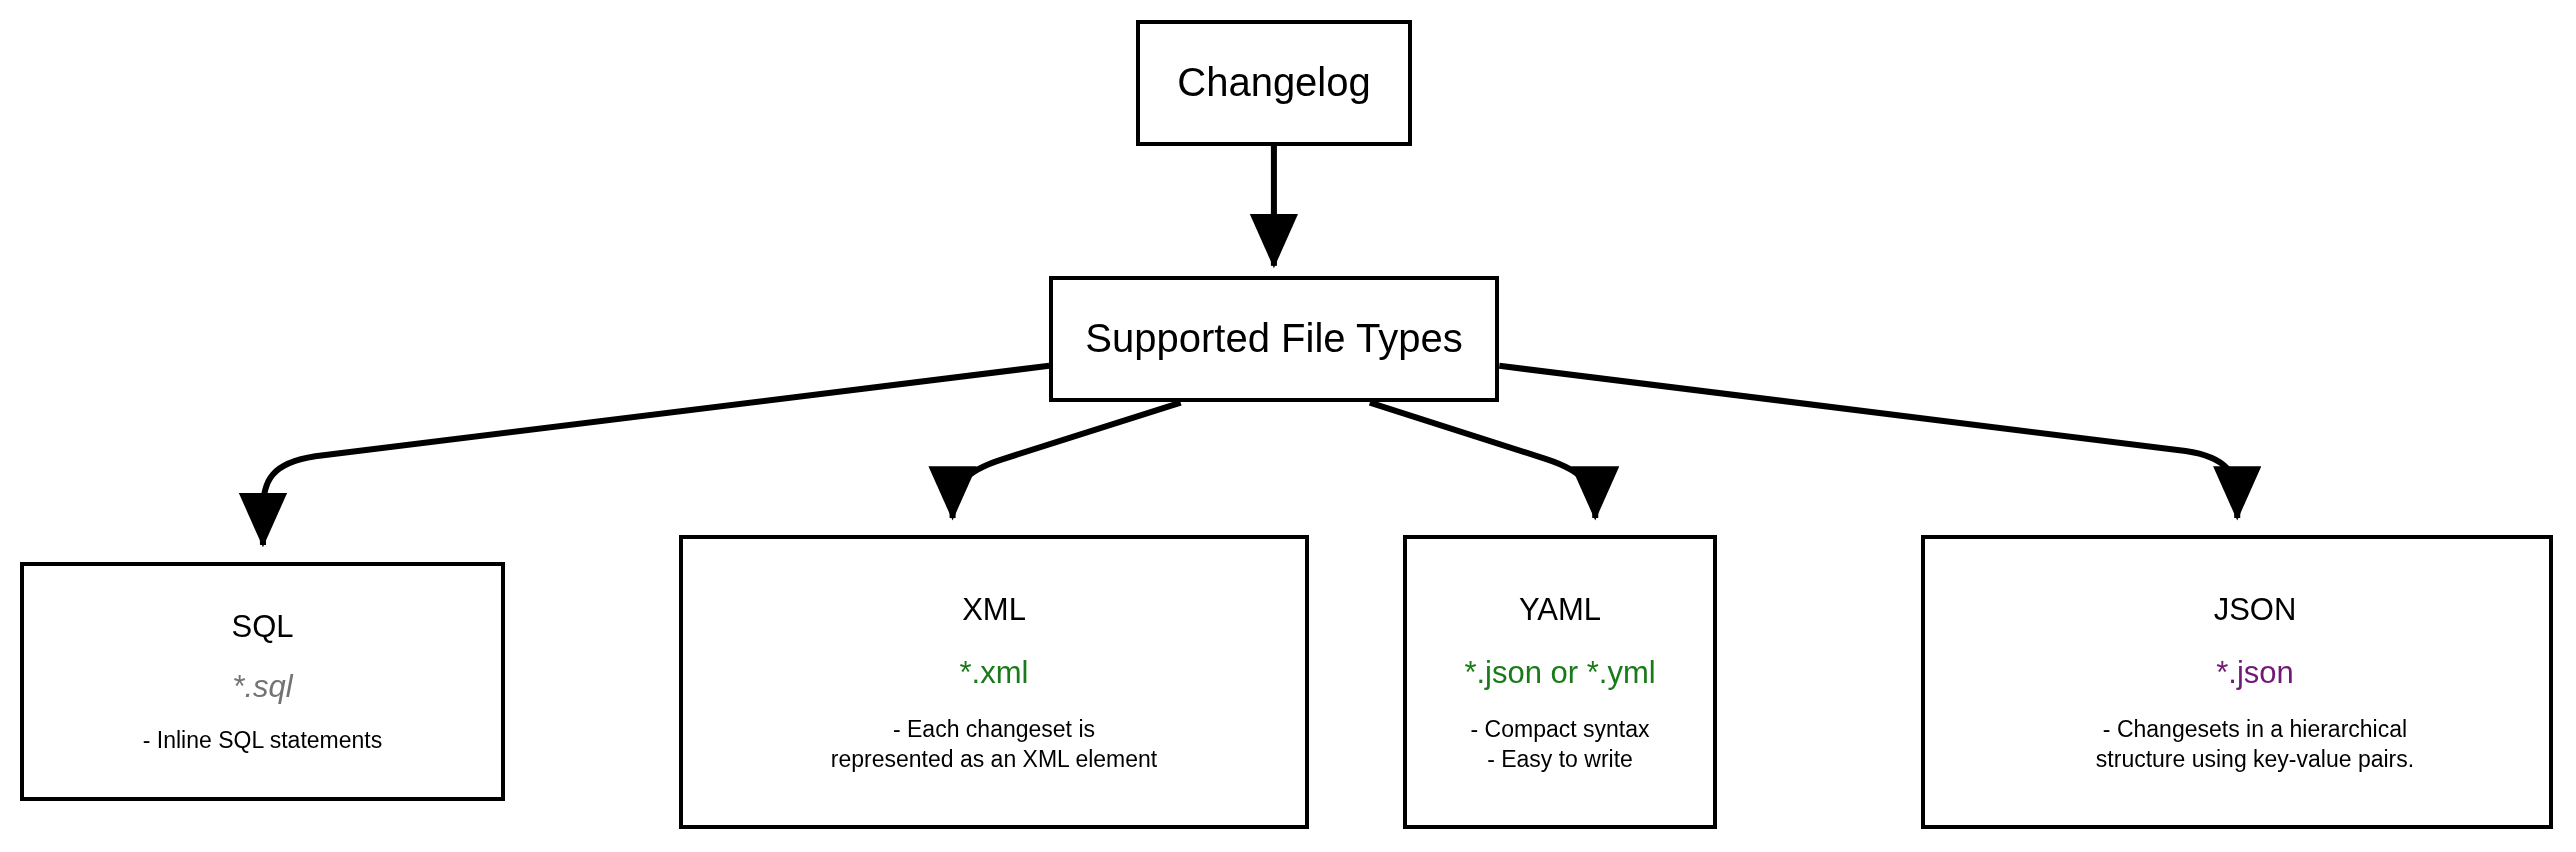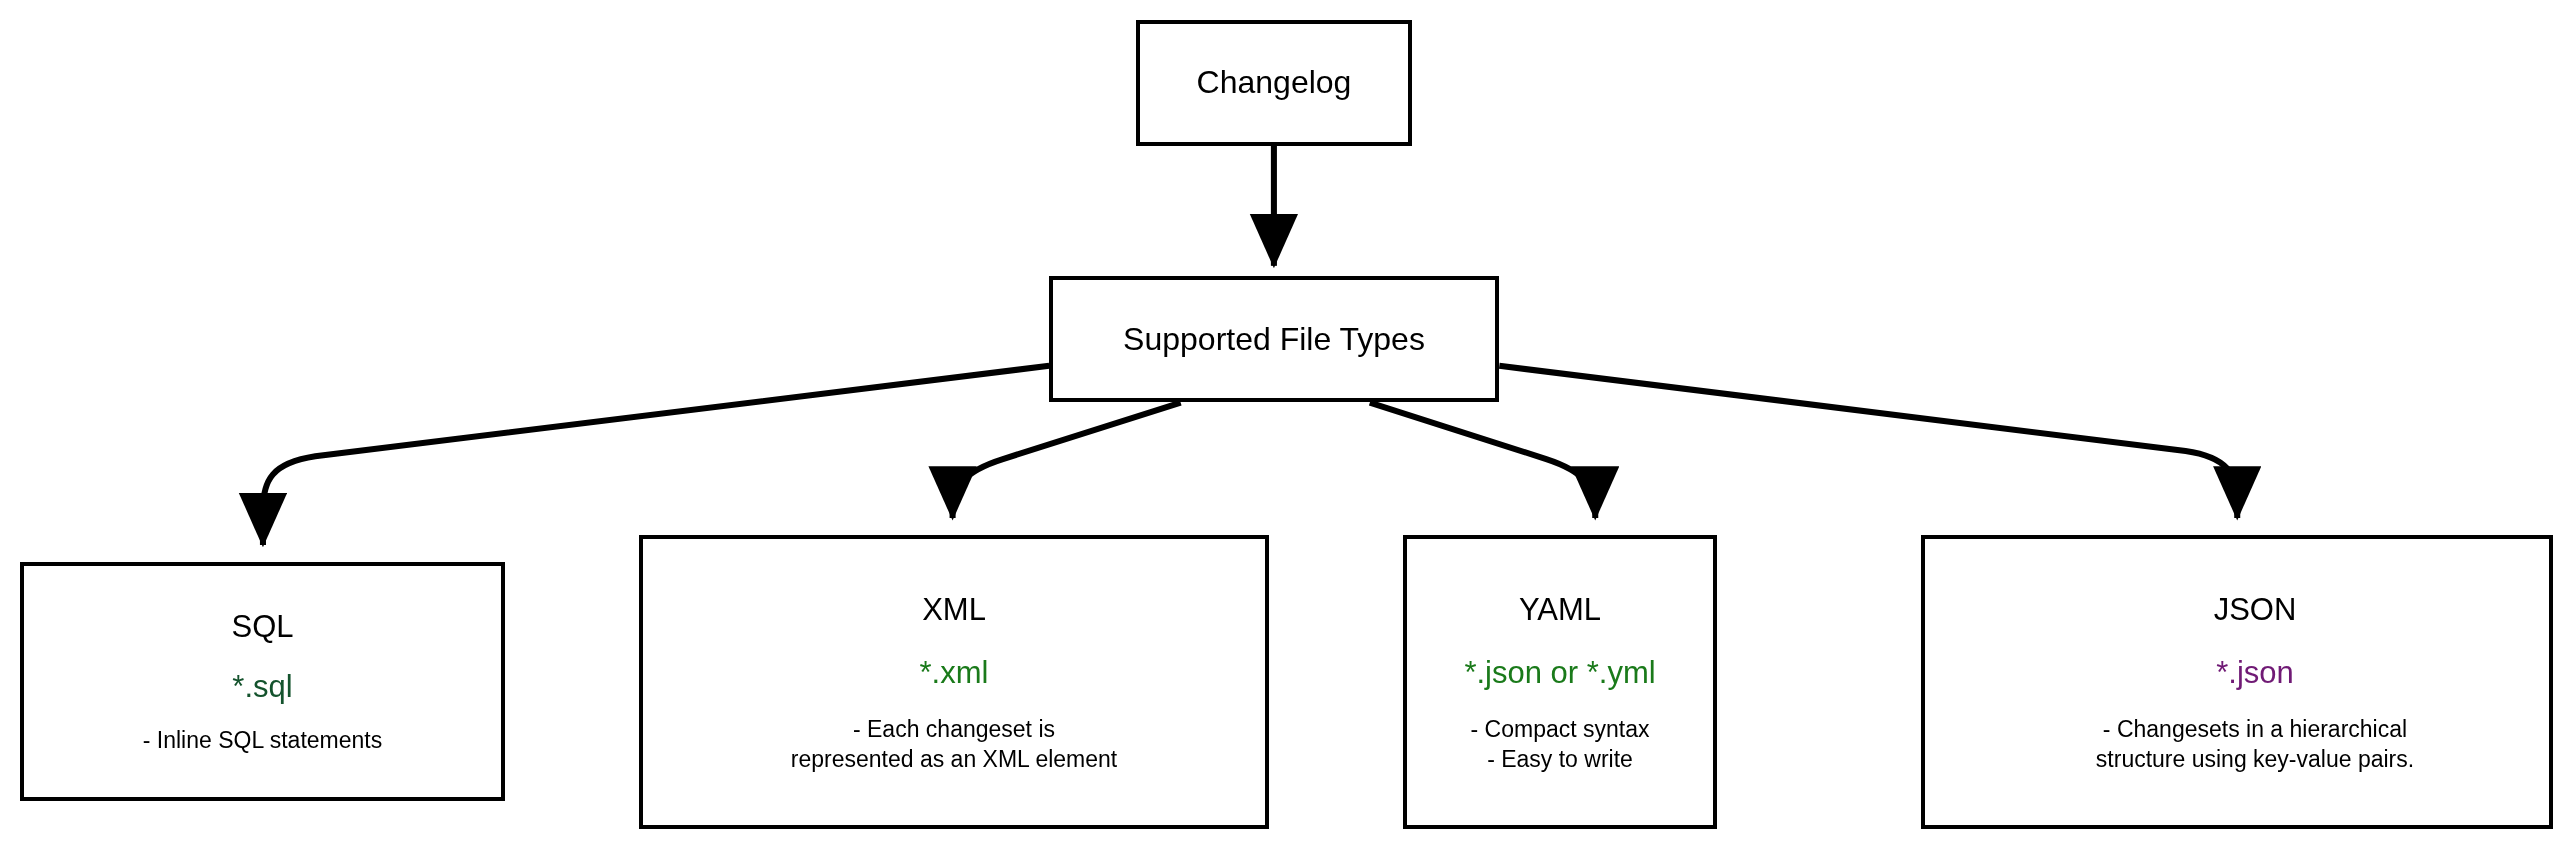--- a/index.html
+++ b/index.html
@@ -55,21 +55,21 @@
 
   
   #node-changelog   { left: 1136px; top: 19.5px;  width: 276px; height: 126px; }
   #node-supported   { left: 1049px; top: 276px; width: 450px; height: 126px; }
   #node-sql         { left: 20px;   top: 562px; width: 485px; height: 239px; }
   #node-xml         { left: 639px;  top: 535px; width: 630px; height: 294px; }
   #node-yaml        { left: 1403px; top: 535px; width: 314px; height: 294px; }
   #node-json        { left: 1921px; top: 535px; width: 632px; height: 294px; padding-left: 36px; }
 
   #node-changelog .node-title,
-  #node-supported .node-title { font-size: 32px; }
+  #node-supported .node-title { font-size: 40px; }
 
   .gap-sm { height: 20px; }
   .gap-md { height: 23px; }
 </style>
 </head>
 <body>
 
 <div id="canvas" style="background: rgb(255, 255, 255);">
 
   <svg class="edges" viewBox="0 0 3840 1271" xmlns="http://www.w3.org/2000/svg">
@@ -94,28 +94,28 @@
     <div class="node-title">Changelog</div>
   </div>
 
   <div class="node" id="node-supported" style="border-color: rgb(0, 0, 0);">
     <div class="node-title">Supported File Types</div>
   </div>
 
   <div class="node" id="node-sql" style="border-color: rgb(0, 0, 0);">
     <div class="node-title">SQL</div>
     <div class="gap-sm"></div>
-    <div class="node-ext" style="color: #14532d;">*.sql</div>
+    <div class="node-ext" style="color: #737373; font-style: italic;">*.sql</div>
     <div class="gap-sm"></div>
     <div class="node-desc">
       <span class="node-desc-line">- Inline SQL statements</span>
     </div>
   </div>
 
-  <div class="node" id="node-xml" style="border-color: rgb(0, 0, 0);">
+  <div class="node" id="node-xml" style="border-color: rgb(0, 0, 0); margin-left: 40px;">
     <div class="node-title">XML</div>
     <div class="gap-md"></div>
     <div class="node-ext" style="color: rgb(26, 122, 26);">*.xml</div>
     <div class="gap-md"></div>
     <div class="node-desc">
       <span class="node-desc-line">- Each changeset is</span>
       <span class="node-desc-line">represented as an XML element</span>
     </div>
   </div>
 

